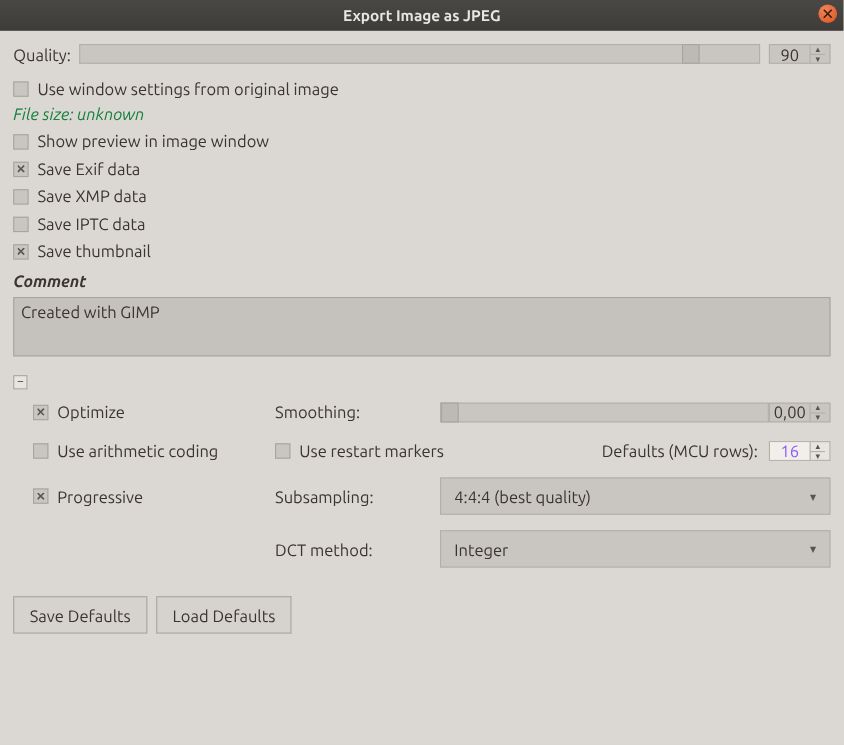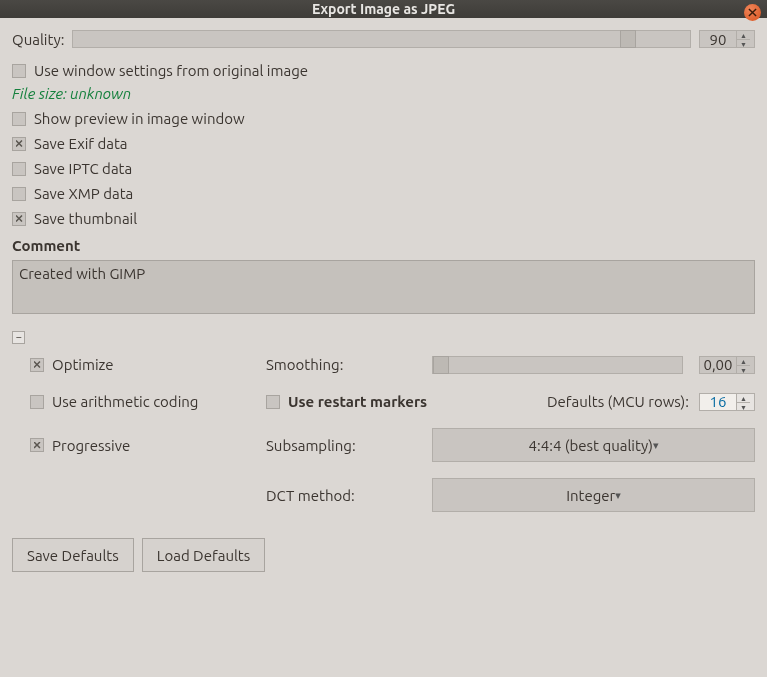--- a/index.html
+++ b/index.html
@@ -8,21 +8,21 @@
     padding: 0;
     font-family: "Ubuntu", "Segoe UI", sans-serif;
     font-size: 15px;
     background: #dbd7d3;
     color: #3b3530;
     width: 767px;
     height: 677px;
     overflow: hidden;
   }
   .titlebar {
-    height: 18px;
+    height: 28px;
     background: linear-gradient(to bottom, #4a4844 0%, #3e3c38 100%);
     color: #e8e6e3;
     display: flex;
     align-items: center;
     justify-content: center;
     position: relative;
     font-weight: 600;
     font-size: 14px;
   }
   .close-btn {
@@ -77,21 +77,21 @@
   .spinner input {
     border: none;
     background: transparent;
     width: 36px;
     text-align: center;
     font-size: 15px;
     color: #3b3530;
     font-family: inherit;
     padding: 0 2px;
   }
-  .spinner.disabled input { color: #0369a1; }
+  .spinner.disabled input { color: #8b5cf6; }
   .spinner-btns {
     display: flex;
     flex-direction: column;
     width: 14px;
     border-left: 1px solid #b2aea9;
   }
   .spinner-btns div {
     flex: 1;
     display: flex;
     align-items: center;
@@ -122,20 +122,21 @@
     content: "";
     width: 7px;
     height: 7px;
     background: #5a5650;
     clip-path: polygon(15% 0, 0 15%, 35% 50%, 0 85%, 15% 100%, 50% 65%, 85% 100%, 100% 85%, 65% 50%, 100% 15%, 85% 0, 50% 35%);
   }
   .italic { font-style: italic; color: #15803d; }
   .section-heading {
     font-weight: 700;
     margin: 6px 0 6px 0;
+    font-style: italic;
   }
   .expander-row {
     display: flex;
     align-items: center;
     gap: 6px;
     margin: 14px 0 10px 0;
   }
   .expander-box {
     width: 13px;
     height: 13px;
@@ -162,35 +163,34 @@
     resize: none;
   }
   .advanced {
     padding-left: 18px;
   }
   .adv-grid {
     display: grid;
     grid-template-columns: 220px 150px 1fr auto;
     row-gap: 14px;
     align-items: center;
-    gap: 16px;
   }
   .adv-grid .full-span { grid-column: 1 / -1; }
   .label-right {
     text-align: left;
     padding-right: 6px;
   }
   .combo {
     flex: 1;
     height: 34px;
     background: #c9c5c1;
     border: 1px solid #b2aea9;
     display: flex;
     align-items: center;
-    justify-content: center;
+    justify-content: space-between;
     padding: 0 12px;
     cursor: pointer;
   }
   .combo .chev {
     font-size: 11px;
     color: #555;
   }
   .btn {
     height: 34px;
     padding: 0 14px;
@@ -258,25 +258,25 @@
   <div class="check-row">
     <div class="checkbox"></div>
     <span>Show preview in image window</span>
   </div>
   <div class="check-row">
     <div class="checkbox checked"></div>
     <span>Save Exif data</span>
   </div>
   <div class="check-row">
     <div class="checkbox"></div>
+    <span>Save XMP data</span>
+  </div>
+  <div class="check-row">
+    <div class="checkbox"></div>
     <span>Save IPTC data</span>
-  </div>
-  <div class="check-row">
-    <div class="checkbox"></div>
-    <span>Save XMP data</span>
   </div>
   <div class="check-row">
     <div class="checkbox checked"></div>
     <span>Save thumbnail</span>
   </div>
 
   <div class="comment-block">
     <div class="section-heading">Comment</div>
     <textarea style="">Created with GIMP</textarea>
   </div>
@@ -305,21 +305,21 @@
           <div>▲</div>
           <div>▼</div>
         </div>
       </div>
 
       <div class="check-row" style="margin:0;">
         <div class="checkbox"></div>
         <span>Use arithmetic coding</span>
       </div>
       <div class="full-span" style="grid-column:2 / -1; display:flex; align-items:center; justify-content:space-between; gap:18px;">
-        <div class="check-row" style="margin:0;font-weight:bold;">
+        <div class="check-row" style="margin:0;">
           <div class="checkbox"></div>
           <span>Use restart markers</span>
         </div>
         <div class="interval-wrap">
           <span>Defaults (MCU rows):</span>
           <div class="spinner disabled" style="background:#e7e4e1;">
             <input type="text" style="background: rgb(242, 239, 235);" value="16">
             <div class="spinner-btns">
               <div>▲</div>
               <div>▼</div>

